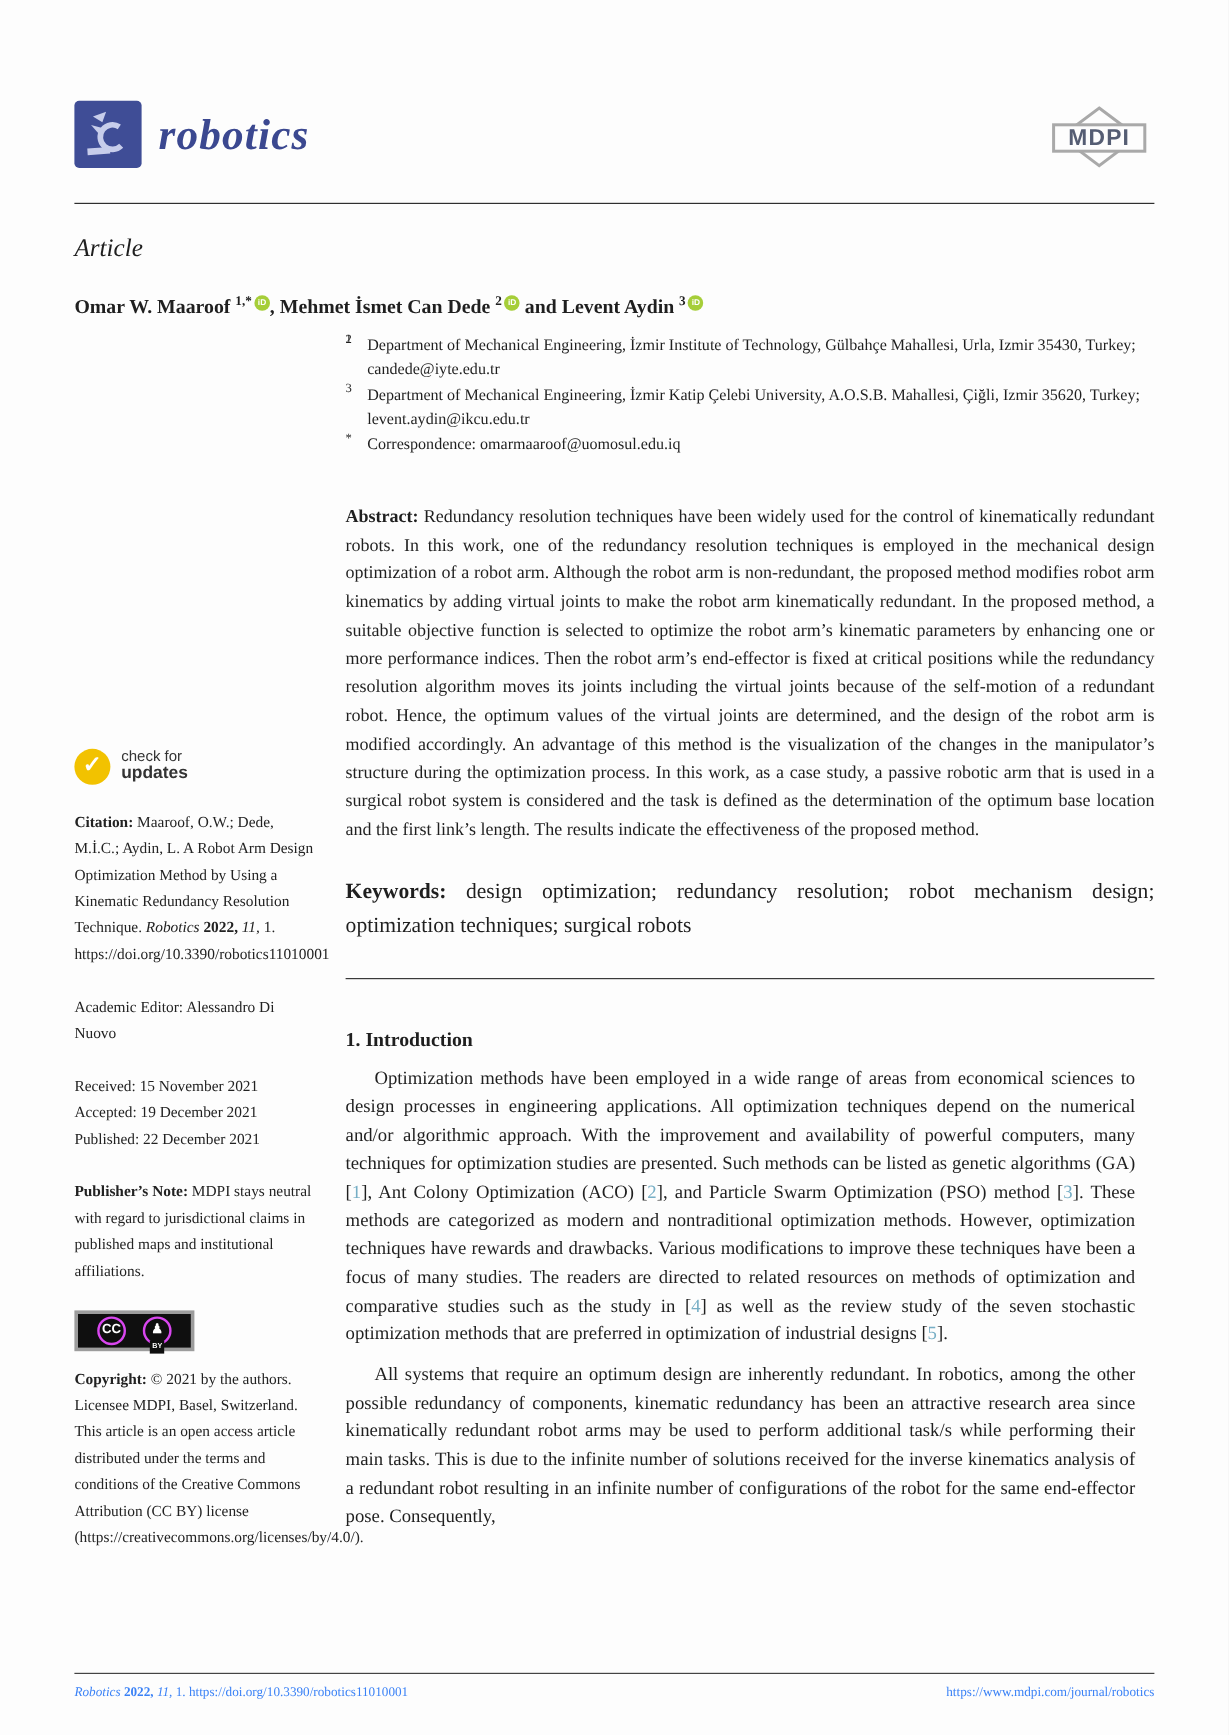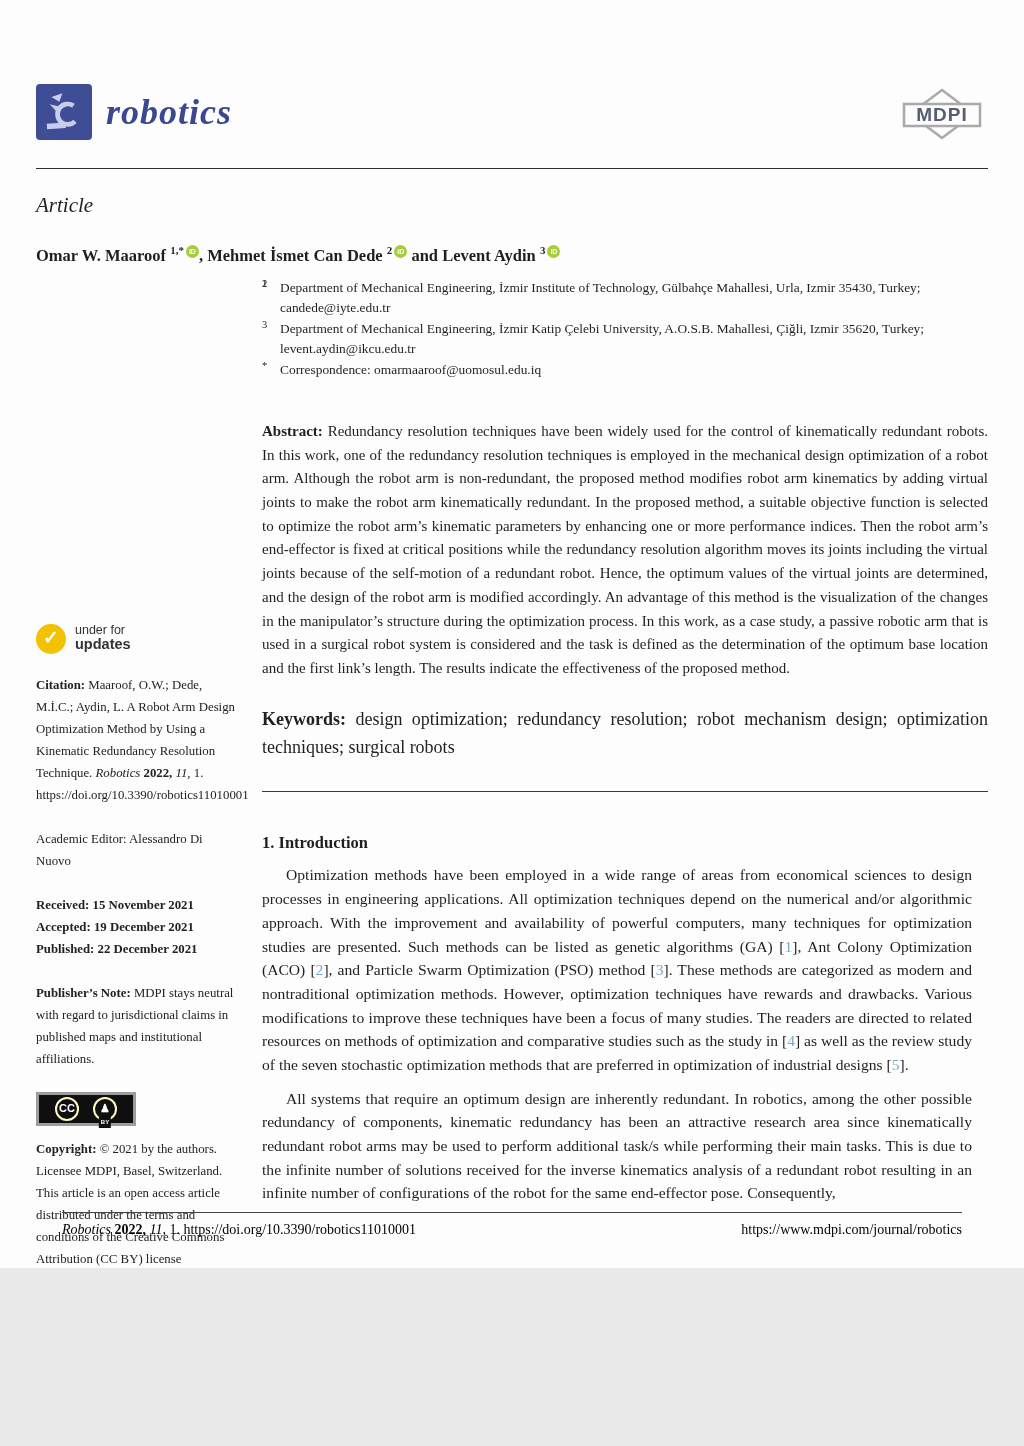--- a/index.html
+++ b/index.html
@@ -1,24 +1,24 @@
 <!DOCTYPE html>
 <html><head>
 <meta charset="utf-8">
 <style>
   html,body{margin:0;padding:0;background:#e9e9e9;}
   .page{
     position:relative;
-    width:1024px;height:1268px;
+    width:1024px;height:1446px;
     margin:0 auto;
     background:#fdfdfd;
     font-family:"Liberation Serif", serif;
     color:#1f1f1f;
     box-sizing:border-box;
-    padding:0 36px;
+    padding:0 62px;
     overflow:hidden;
   }
   
   .header-row{display:flex;justify-content:space-between;align-items:flex-start;padding-top:84px;}
   .brand{display:flex;align-items:center;gap:14px;}
   .brand-box{width:56px;height:56px;background:#3f4d96;border-radius:4px;display:flex;align-items:center;justify-content:center;}
   .journal-name{font-style:italic;font-weight:bold;font-size:36px;color:#3b4890;letter-spacing:1px;}
   .header-hr{border:none;border-top:1.6px solid #2f2f2f;margin:14px 0 0 0;}
   
   .article-type{font-style:italic;font-size:21px;margin-top:24px;}
@@ -33,42 +33,42 @@
   .side{width:200px;flex-shrink:0;padding-top:348px;font-size:12.8px;line-height:1.72;color:#222;}
   .main{flex:1;min-width:0;}
   
   .badge-row{display:flex;align-items:center;gap:9px;margin-bottom:20px;}
   .badge-circle{width:30px;height:30px;border-radius:50%;background:#f2c200;color:#fff;display:flex;align-items:center;justify-content:center;font-size:19px;font-weight:bold;font-family:"Liberation Sans",sans-serif;}
   .badge-text{font-family:"Liberation Sans",sans-serif;line-height:1.1;color:#333;}
   .badge-text .l1{font-size:12.5px;}
   .badge-text .l2{font-size:14.5px;font-weight:bold;}
   .side p{margin:0 0 22px 0;}
   .side .dates-block{margin-bottom:22px;}
-  .side .dates-block div{margin:0;font-weight:bold;}
+  .side .dates-block div{margin:0;}
   .cc-badge{width:100px;height:34px;background:#9c9c9c;display:flex;align-items:center;justify-content:center;margin-bottom:12px;}
   .cc-inner{width:94px;height:28px;background:#0f0f0f;display:flex;align-items:center;justify-content:center;gap:14px;}
-  .cc-circ{width:20px;height:20px;border:2px solid #fef9c3;border-radius:50%;color:#fff;font-family:"Liberation Sans",sans-serif;
+  .cc-circ{width:20px;height:20px;border:2px solid #d946ef;border-radius:50%;color:#fff;font-family:"Liberation Sans",sans-serif;
            font-size:11px;font-weight:bold;display:flex;align-items:center;justify-content:center;}
   .cc-person{position:relative;}
   .cc-by{position:absolute;left:50%;transform:translateX(-50%);bottom:-9px;color:#fff;font-size:6px;font-family:"Liberation Sans",sans-serif;background:#0f0f0f;padding:0 2px;}
   
   .affils{font-size:13.4px;line-height:1.5;margin-top:2px;}
   .affil{position:relative;padding-left:18px;margin-bottom:1px;}
   .affil .mark{position:absolute;left:0;top:-2px;font-size:10.5px;}
   .abstract{font-size:15px;line-height:1.58;text-align:justify;margin-top:40px;}
   .keywords{font-size:18px;line-height:1.58;text-align:justify;margin-top:24px;}
   .bold{font-weight:bold;}
   .main-divider{border:none;border-top:1.2px solid #3a3a3a;margin:30px 0 0 0;}
   .section-heading{font-size:16.5px;font-weight:bold;margin-top:41px;}
   .body-para{font-size:15.6px;line-height:1.52;text-align:justify;margin:10px 16px 0 0;text-indent:24px;}
   .ref{color:#76aec5;}
   
   .footer{position:absolute;left:62px;right:62px;bottom:30px;}
   .footer-hr{border:none;border-top:1.3px solid #444;margin:0;}
-  .footer-row{display:flex;justify-content:space-between;font-size:14px;margin-top:9px;color:#000000;}
+  .footer-row{display:flex;justify-content:space-between;font-size:11px;margin-top:9px;color:#3b82f6;}
   
   .mdpi-logo{margin-top:4px;}
 </style>
 </head>
 <body>
 
 <div class="page">
 
   <div class="header-row">
     <div class="brand">
@@ -99,21 +99,21 @@
   <div class="authors"><span>Omar W. Maaroof</span> <sup>1,*</sup><span class="orcid">iD</span><span>, </span><span>Mehmet İsmet Can Dede</span> <sup>2</sup><span class="orcid">iD</span><span> and </span><span>Levent Aydin</span> <sup>3</sup><span class="orcid">iD</span></div>
 
   <div class="columns">
 
     <div class="side">
       <div class="badge-row">
         <div class="badge-circle">
             <span>✓</span>
           </div>
         <div class="badge-text">
-          <div class="l1">under for</div>
+          <div class="l1">check for</div>
           <div class="l2">updates</div>
         </div>
       </div>
 
       <p><span class="bold">Citation:</span> <span>Maaroof, O.W.; Dede, M.İ.C.; Aydin, L. A Robot Arm Design Optimization Method by Using a Kinematic Redundancy Resolution Technique.</span> <i>Robotics</i> <span class="bold">2022,</span> <i>11,</i> <span>1. https://doi.org/10.3390/robotics11010001</span></p>
 
       <p><span>Academic Editor:</span> <span>Alessandro Di Nuovo</span></p>
 
       <div class="dates-block">
         <div>Received: 15 November 2021</div>

